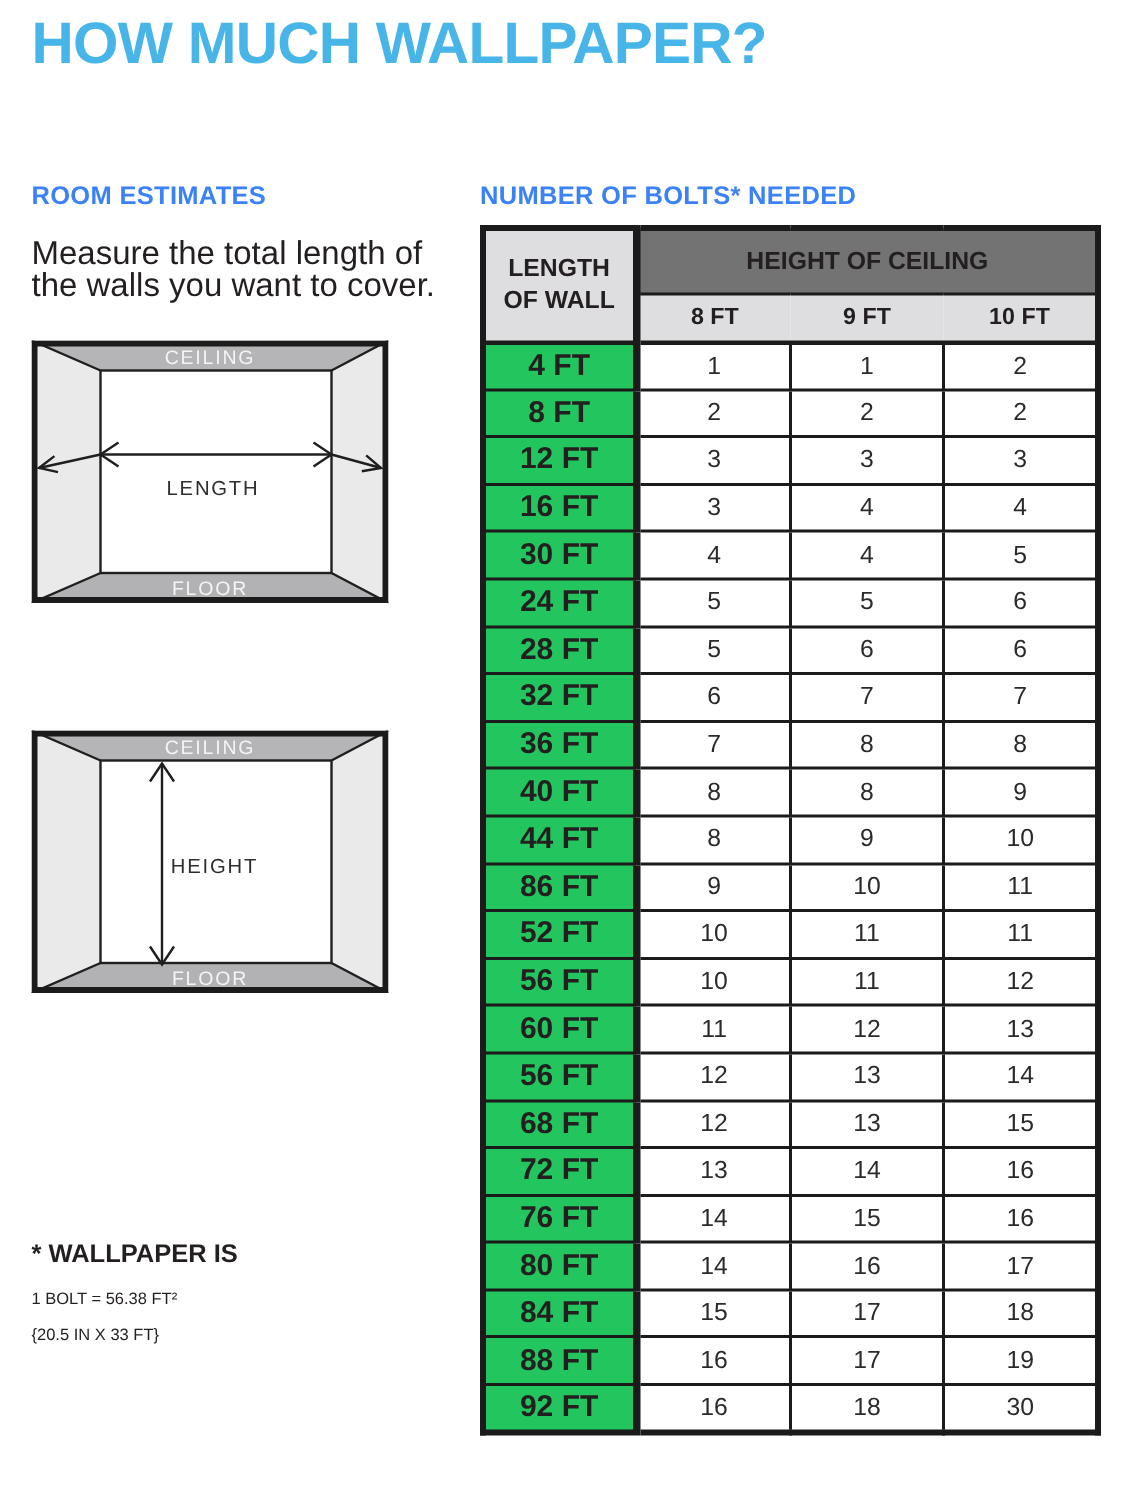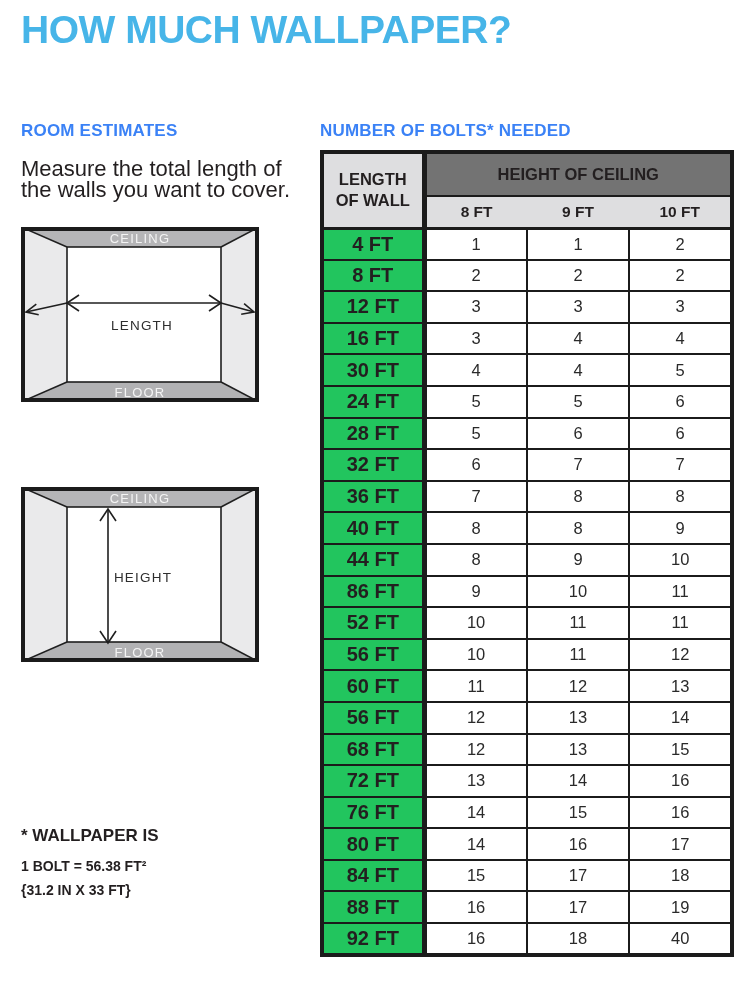--- a/index.html
+++ b/index.html
@@ -52,22 +52,22 @@
     top: 825px;
     font-size: 17px;
     font-weight: bold;
     line-height: 22px;
   }
   .packaging-note .indent { margin-left: 11px; }
   .bolt-size-note {
     position: absolute;
     left: 21px;
     top: 854px;
-    font-size: 14px;
-    font-weight: bold;
+    font-size: 11px;
+    font-weight: normal;
     line-height: 24px;
   }
   .table-wrap { position: absolute; left: 320px; top: 150px; }
   table.bolts {
     border-collapse: collapse;
     table-layout: fixed;
     width: 414px;
     border: 4px solid #1b1b1b;
   }
   table.bolts th, table.bolts td {
@@ -179,21 +179,21 @@
     <text x="119" y="169.5" text-anchor="middle" font-size="13" letter-spacing="1.2" fill="#f4f4f4">FLOOR</text>
   </svg>
 
 
   <p class="packaging-note">
     <span>* WALLPAPER IS</span><br>
   </p>
 
   <p class="bolt-size-note">
     <span>1 BOLT = 56.38 FT²</span><br>
-    <span>{31.2 IN X 33 FT}</span>
+    <span>{20.5 IN X 33 FT}</span>
   </p>
 
   <h2 class="section-heading heading-right">NUMBER OF BOLTS* NEEDED</h2>
 
   <div class="table-wrap">
     <table class="bolts">
       <thead>
         <tr>
           <th class="len-hdr" rowspan="2">LENGTH
 OF WALL</th>
@@ -335,19 +335,19 @@
           <tr>
             <th>88 FT</th>
             <td>16</td>
             <td>17</td>
             <td>19</td>
           </tr>
           <tr>
             <th>92 FT</th>
             <td>16</td>
             <td>18</td>
-            <td>40</td>
+            <td>30</td>
           </tr>
         </tbody>
     </table>
   </div>
 
 </div>
 
 </body></html>

